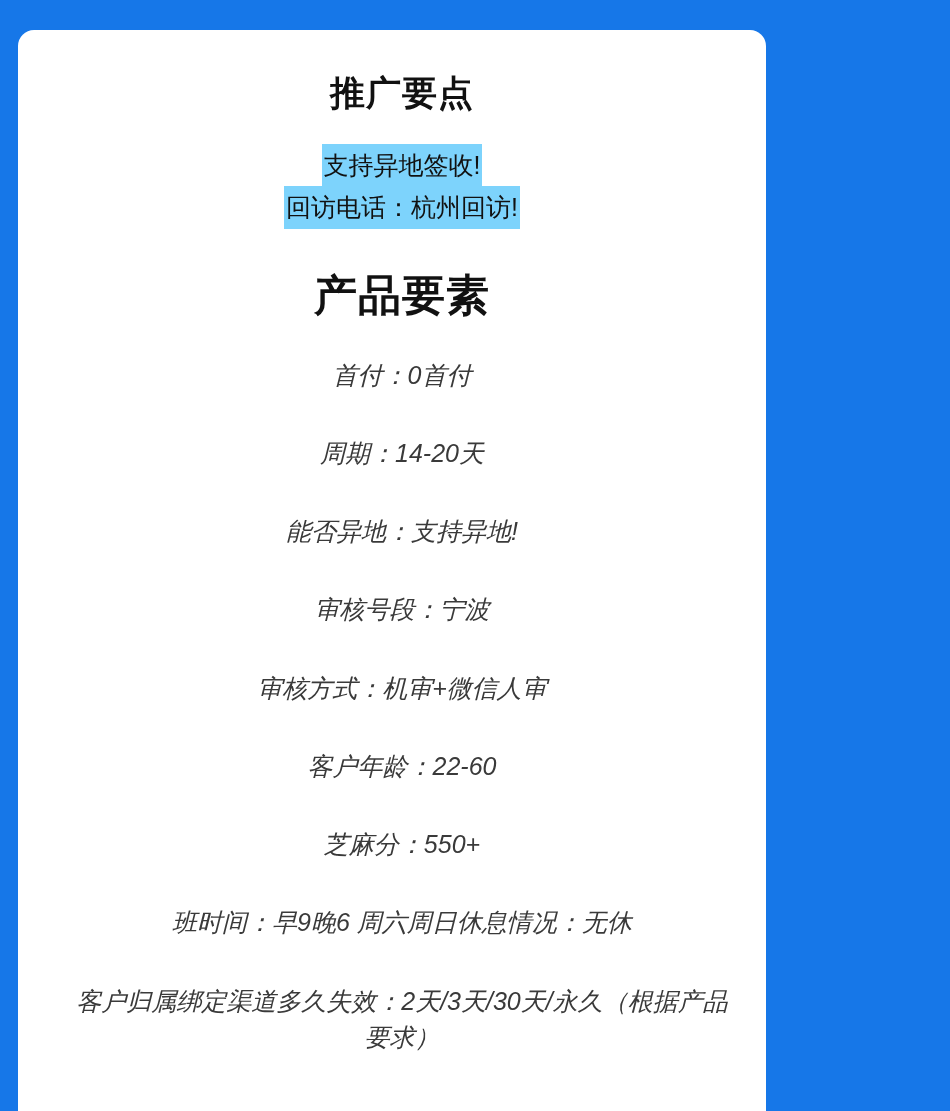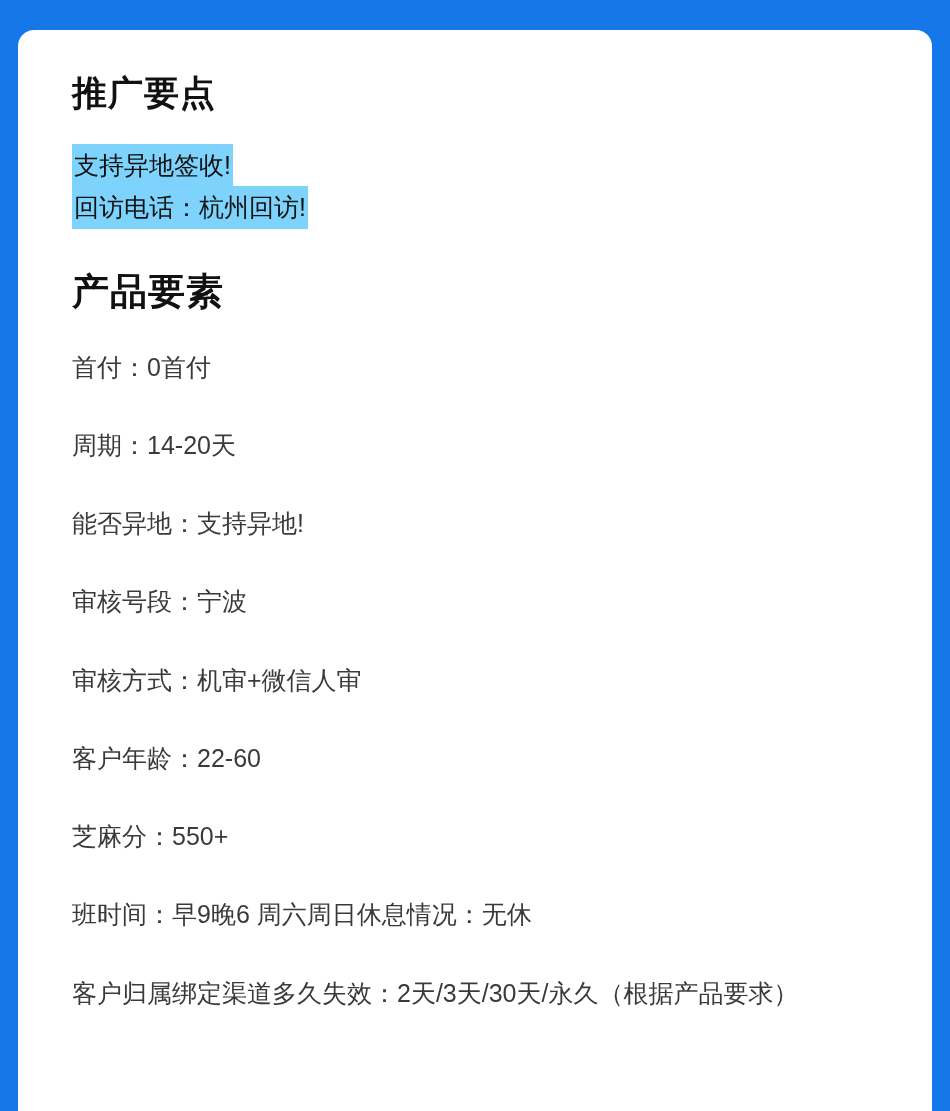--- a/index.html
+++ b/index.html
@@ -16,28 +16,29 @@
     position: relative;
     width: 950px;
     min-height: 1111px;
     background: #1677e8;
     box-sizing: border-box;
   }
   .card {
     position: absolute;
     left: 18px;
     top: 30px;
-    width: 914px;
+    width: 748px;
     min-height: 1081px;
     background: #ffffff;
     border-top-left-radius: 16px;
     border-top-right-radius: 16px;
     box-sizing: border-box;
     padding: 26px 34px 32px 34px;
     overflow: hidden;
+    text-align: center;
   }
   h2.section-title {
     font-size: 35px;
     font-weight: bold;
     color: #111111;
     margin: 14px 0 0 20px;
     letter-spacing: 1px;
     line-height: 1.3;
   }
   .highlight-block {
@@ -48,30 +49,31 @@
     display: inline-block;
     background: #7dd3fc;
     color: #111111;
     font-size: 25px;
     padding: 1px 2px;
   }
   .hl-wrap {
     display: block;
   }
   h2.section-title-2 {
-    font-size: 37px;
+    font-size: 43px;
     font-weight: bold;
     color: #111111;
     margin: 38px 0 0 20px;
     letter-spacing: 1px;
   }
   .spec-list {
     margin: 32px 0 0 0;
     padding: 0;
     list-style: none;
+    font-style: italic;
   }
   .spec-item {
     font-size: 25px;
     color: #3a3a3a;
     margin: 0 0 42px 20px;
     line-height: 1.45;
     max-width: 860px;
   }
   .spec-item:last-child {
     margin-bottom: 4px;

